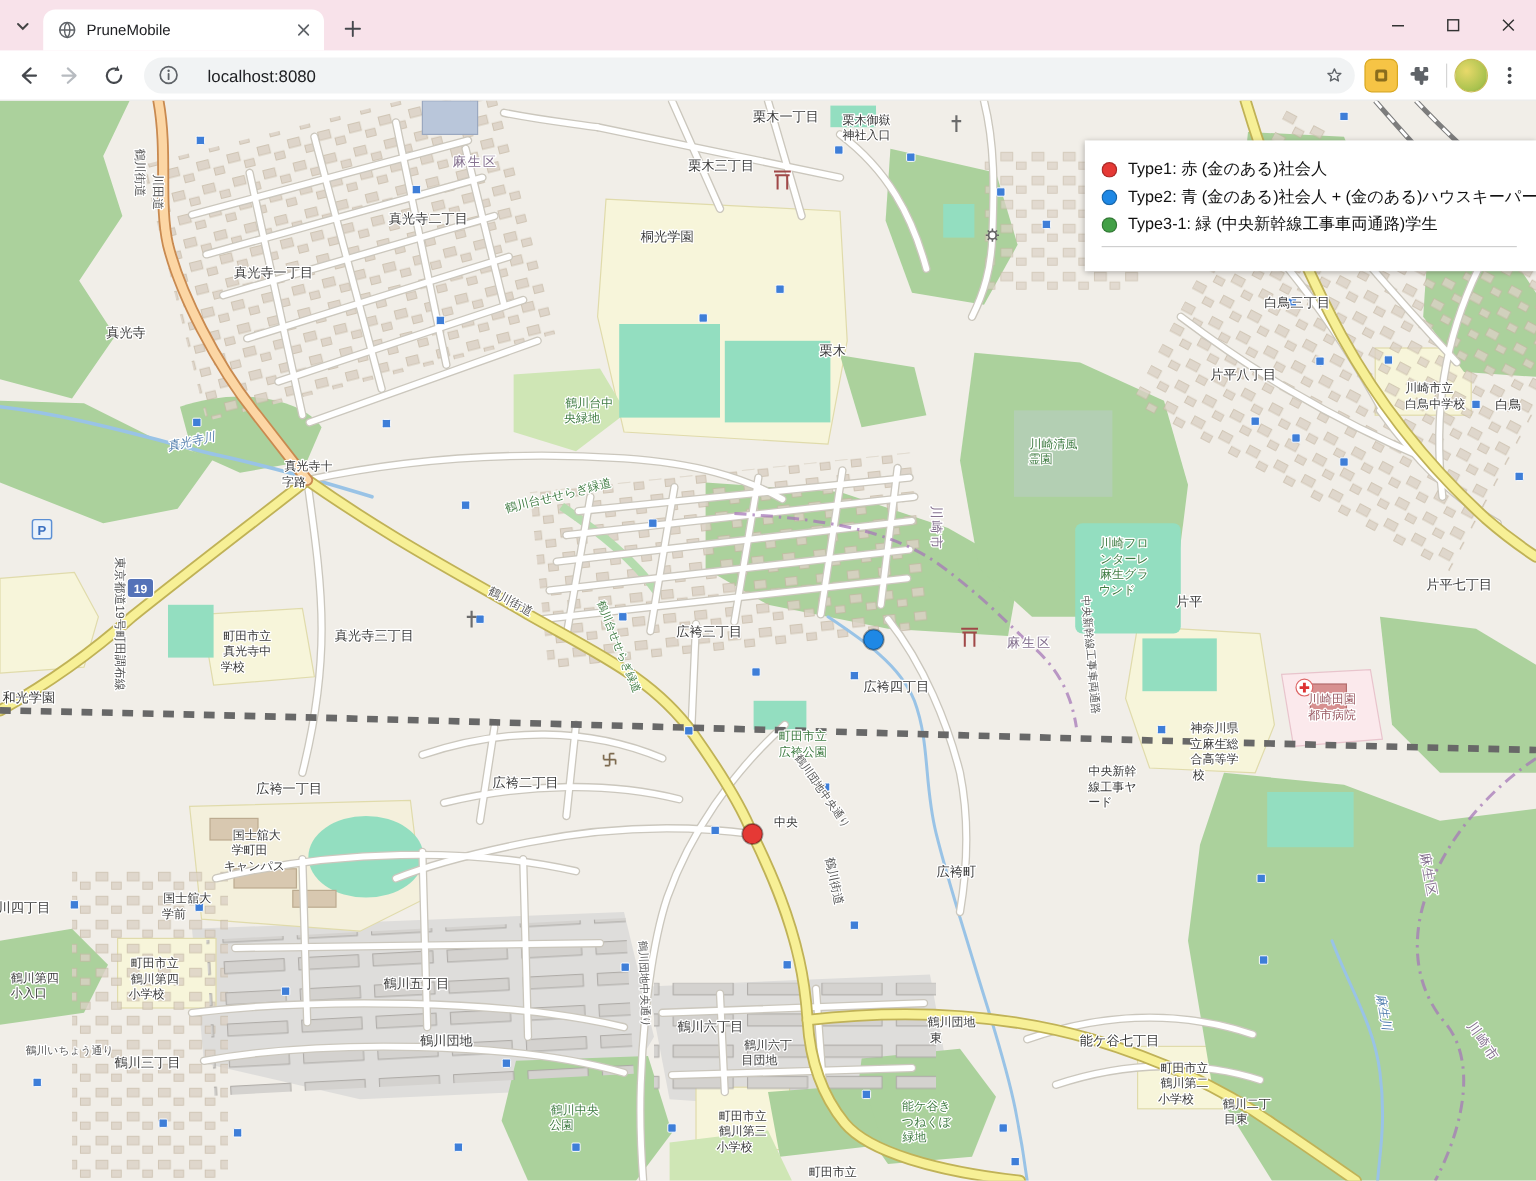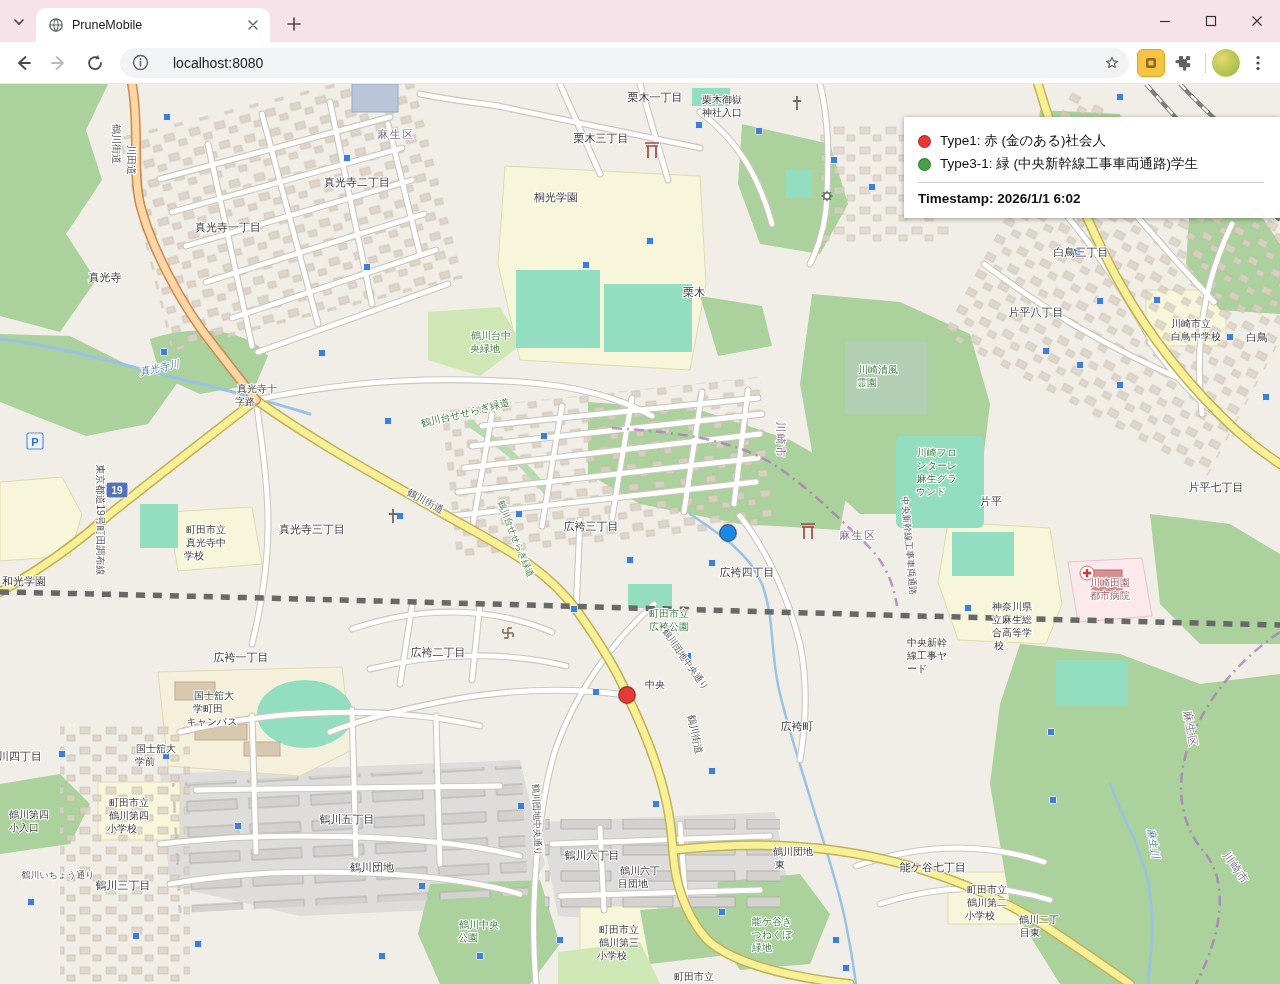--- a/index.html
+++ b/index.html
@@ -509,20 +509,23 @@
       </g>
 </svg>
 
 <div class="legend">
   <div id="legend-items">
         <div class="legend-row">
           <span class="legend-dot" style="background: rgb(229, 57, 53);"></span>
           <span class="legend-label">Type1: 赤 (金のある)社会人</span>
         </div>
         <div class="legend-row">
+          <span class="legend-dot" style="background: rgb(30, 136, 229);"></span>
+          <span class="legend-label">Type2: 青 (金のある)社会人 + (金のある)ハウスキーパー</span>
+        </div>
+        <div class="legend-row">
           <span class="legend-dot" style="background: rgb(67, 160, 71);"></span>
           <span class="legend-label">Type3-1: 緑 (中央新幹線工事車両通路)学生</span>
         </div>
       </div>
   <hr>
-  <div class="legend-ts">Timestamp: 2026/1/1 6:02</div>
 </div>
 </div>
 
 </body></html>

